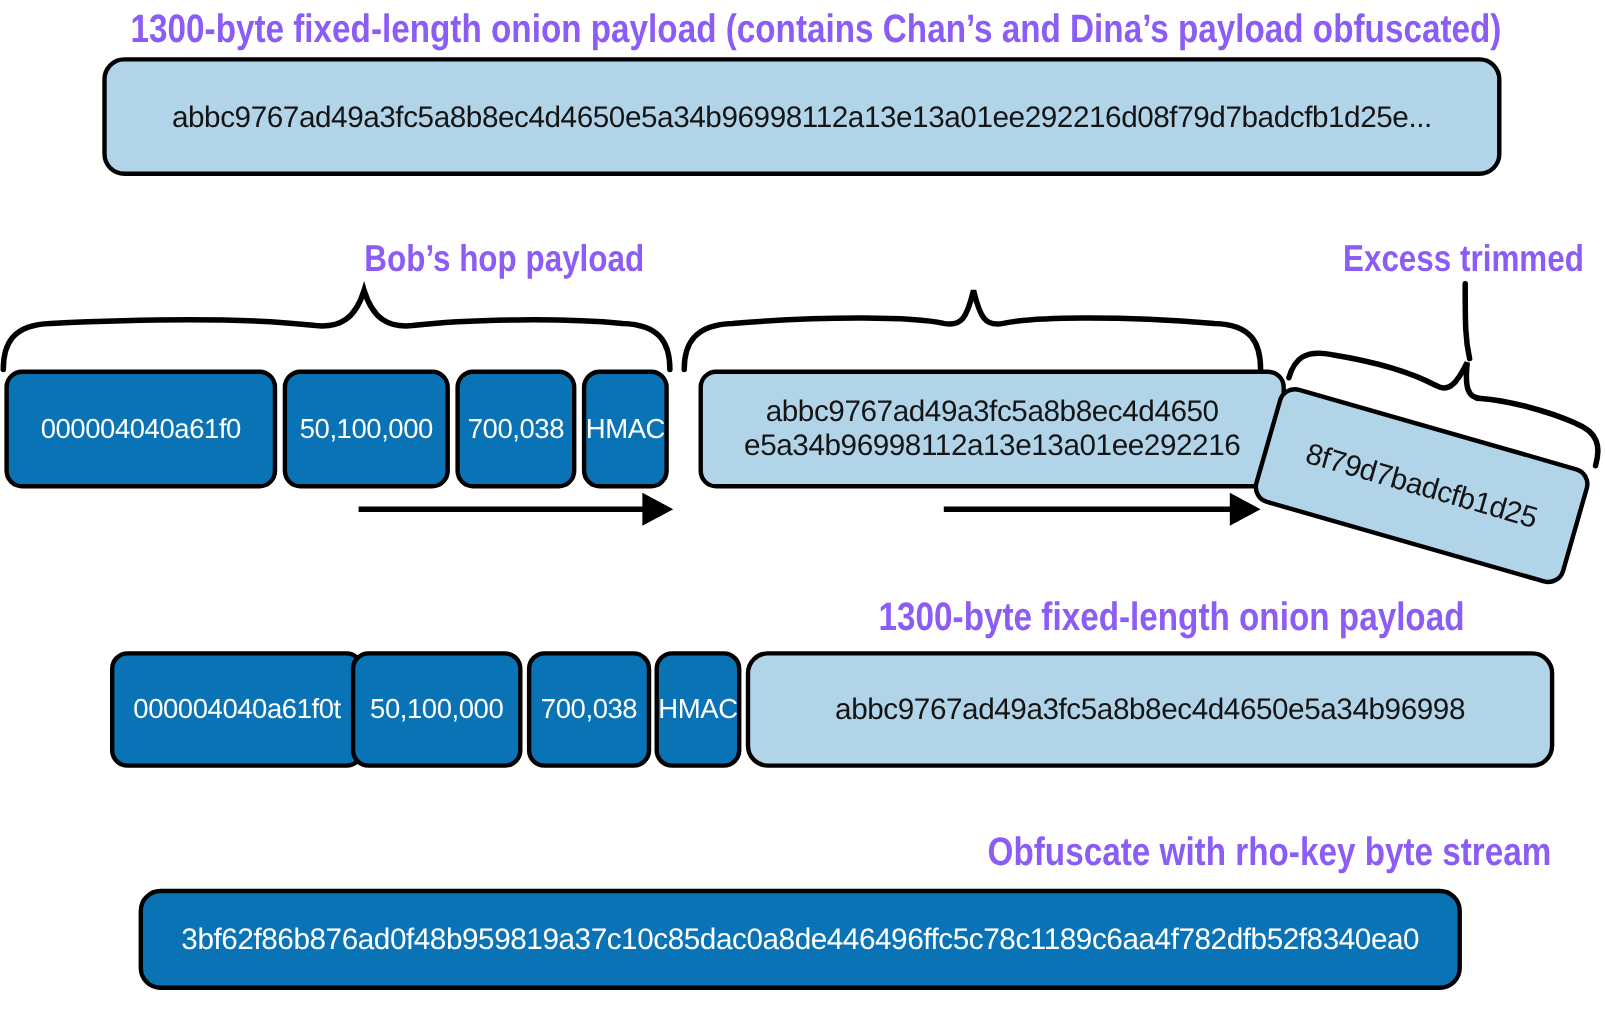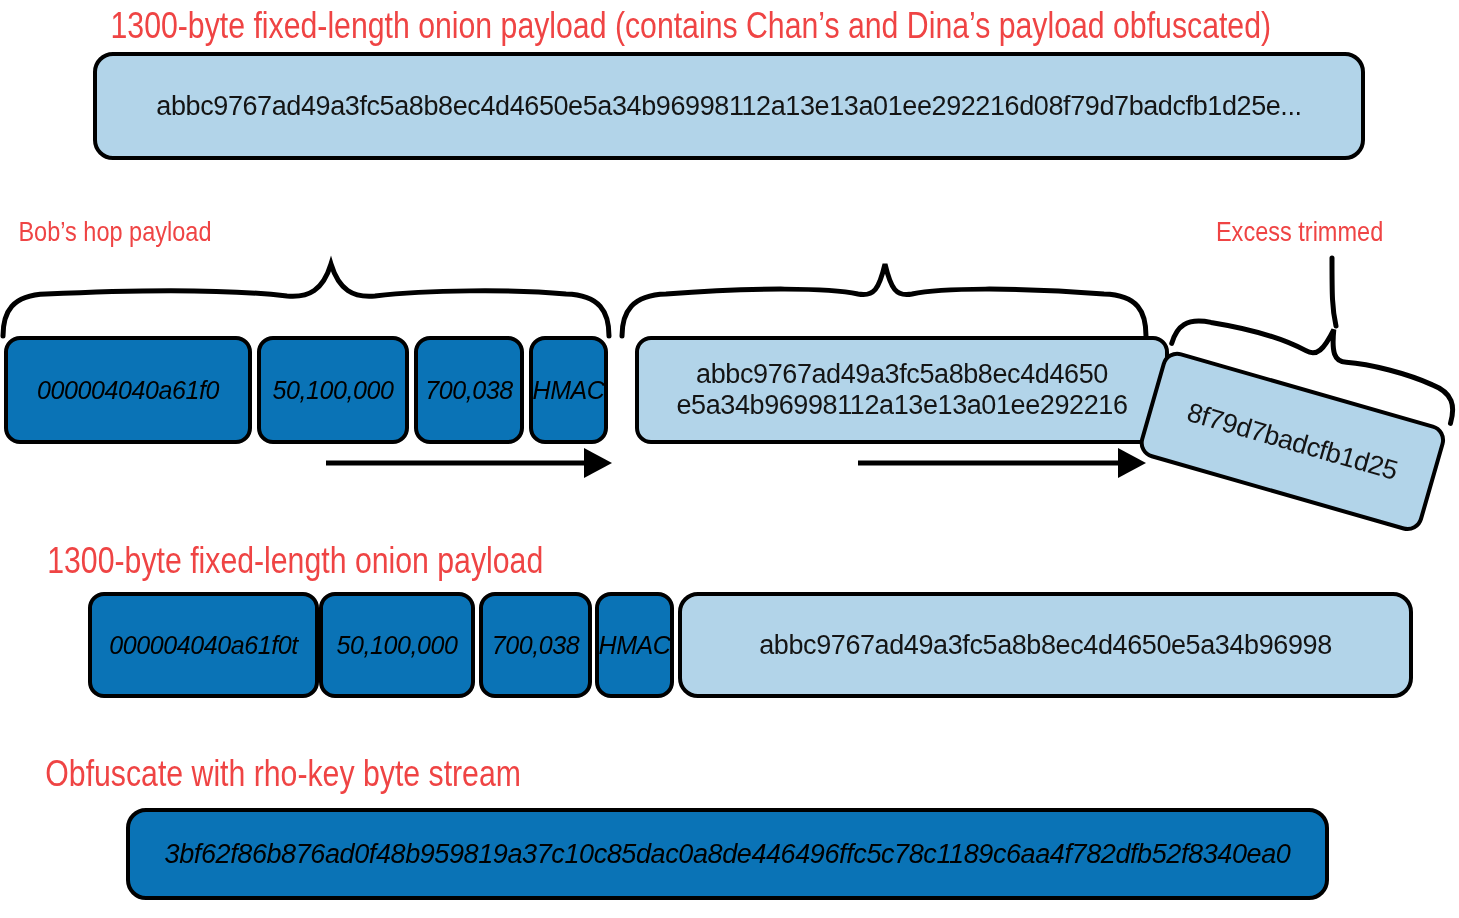--- a/index.html
+++ b/index.html
@@ -5,44 +5,44 @@
   html,body{margin:0;padding:0;background:#ffffff;}
   .canvas{
     position:relative;
     width:1459px;height:918px;
     background:#ffffff;
     font-family:"Liberation Sans", sans-serif;
     overflow:hidden;
   }
   .heading{
     position:absolute;
-    text-align:left;
-    font-weight:normal;
-    color:#ef4444;
+    text-align:right;
+    font-weight:bold;
+    color:#8b5cf6;
     white-space:nowrap;
   }
   .heading > span{
     display:inline-block;
     transform:scaleX(0.84);
     transform-origin:center;
   }
   .t-main{font-size:36px;}
-  .t-label{font-size:28px;}
+  .t-label{font-size:34px;}
   .bx{
     position:absolute;
     box-sizing:border-box;
     border:4px solid #000;
     display:flex;
     flex-direction:column;
     align-items:center;
     justify-content:center;
     text-align:center;
     letter-spacing:-0.4px;
   }
-  .dark{background:#0a73b6;color:#000000;font-style:italic;}
+  .dark{background:#0a73b6;color:#ffffff;}
   .light{background:#b2d4e9;color:#141414;}
   .r-big{border-radius:20px;}
   .r-sm{border-radius:16px;}
   .hex{font-size:27px;}
   .cell{font-size:25px;white-space:nowrap;}
   .overlay{position:absolute;left:0;top:0;pointer-events:none;}
   .rot-group{
     position:absolute;
     left:1180px;top:300px;
     width:300px;height:190px;
@@ -105,21 +105,21 @@
     </svg>
     <div class="bx light r-sm rot-box">
       <span class="hex">8f79d7badcfb1d25</span>
     </div>
   </div>
 
   <div class="heading t-main" style="left:0;top:540px;width:1382px;">
     <span>1300-byte fixed-length onion payload</span>
   </div>
 
-  <div class="bx dark r-sm" style="left:88px;top:592px;width:231px;height:106px;">
+  <div class="bx dark r-sm" style="left:100px;top:592px;width:231px;height:106px;">
     <span class="cell">000004040a61f0t</span>
   </div>
   <div class="bx dark r-sm" style="left:319px;top:592px;width:156px;height:106px;">
     <span class="cell">50,100,000</span>
   </div>
   <div class="bx dark r-sm" style="left:479px;top:592px;width:113px;height:106px;">
     <span class="cell">700,038</span>
   </div>
   <div class="bx dark r-sm" style="left:595px;top:592px;width:79px;height:106px;">
     <span class="cell">HMAC</span>

